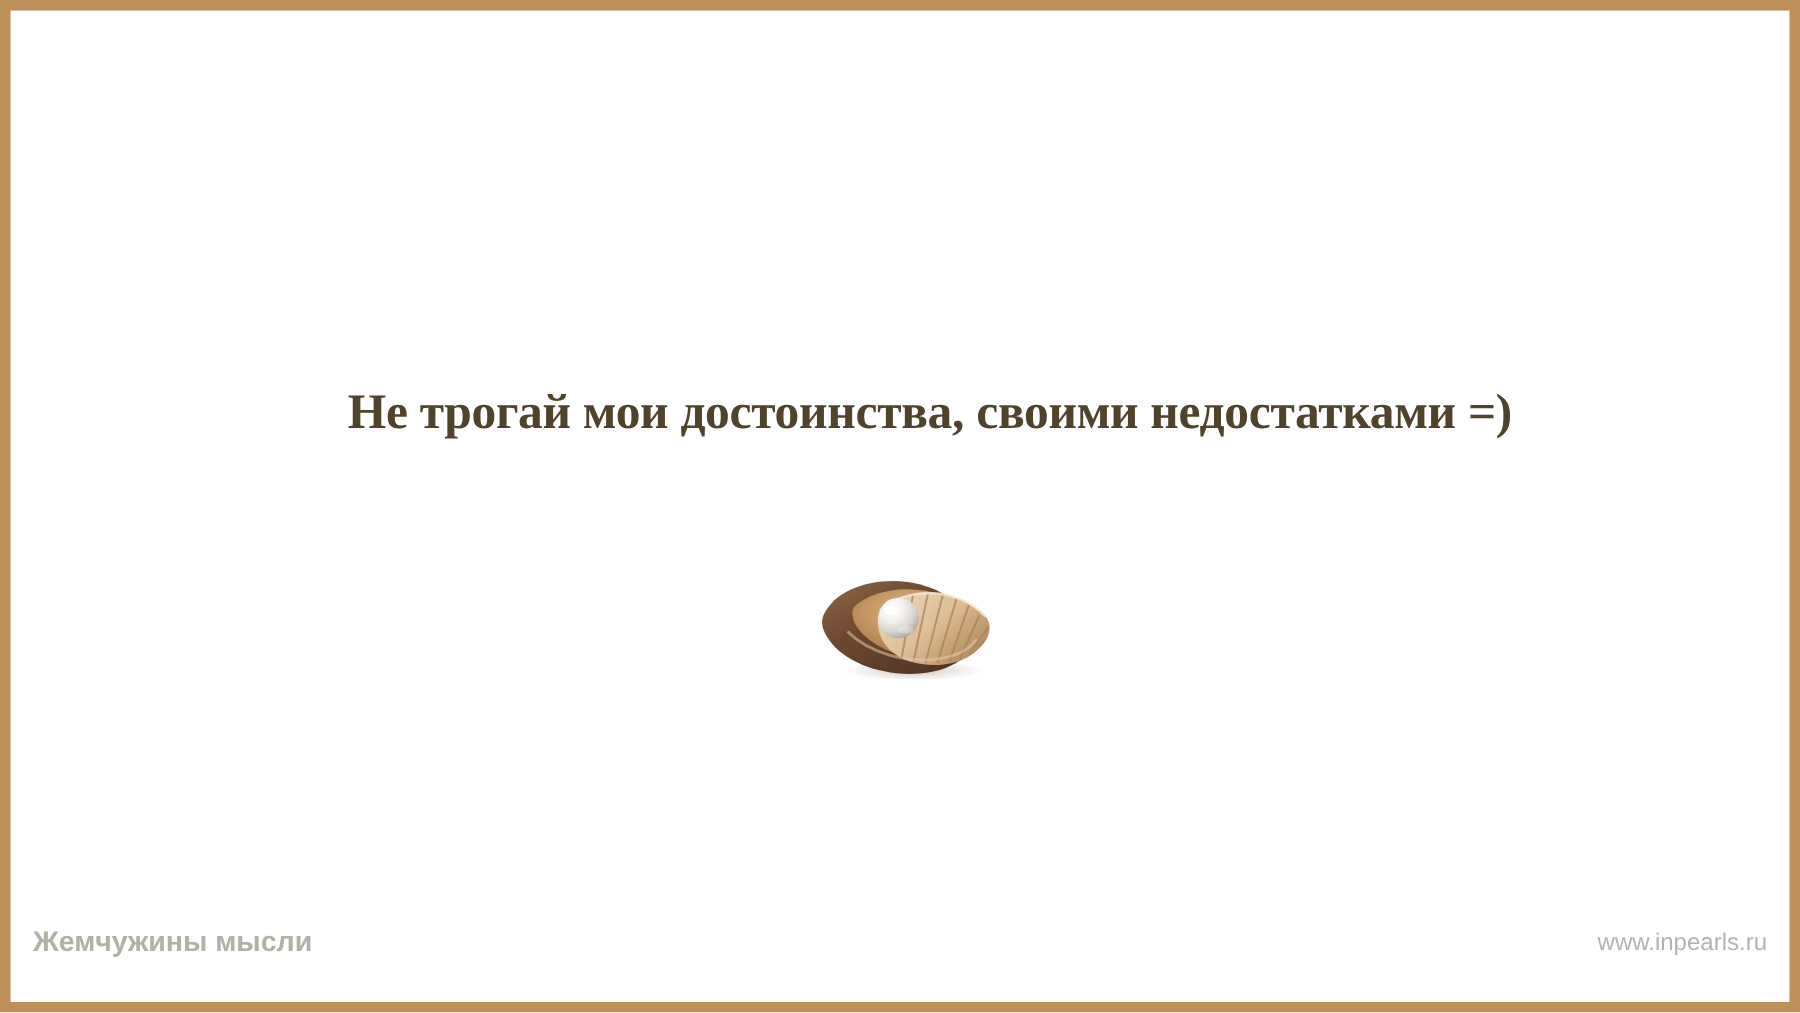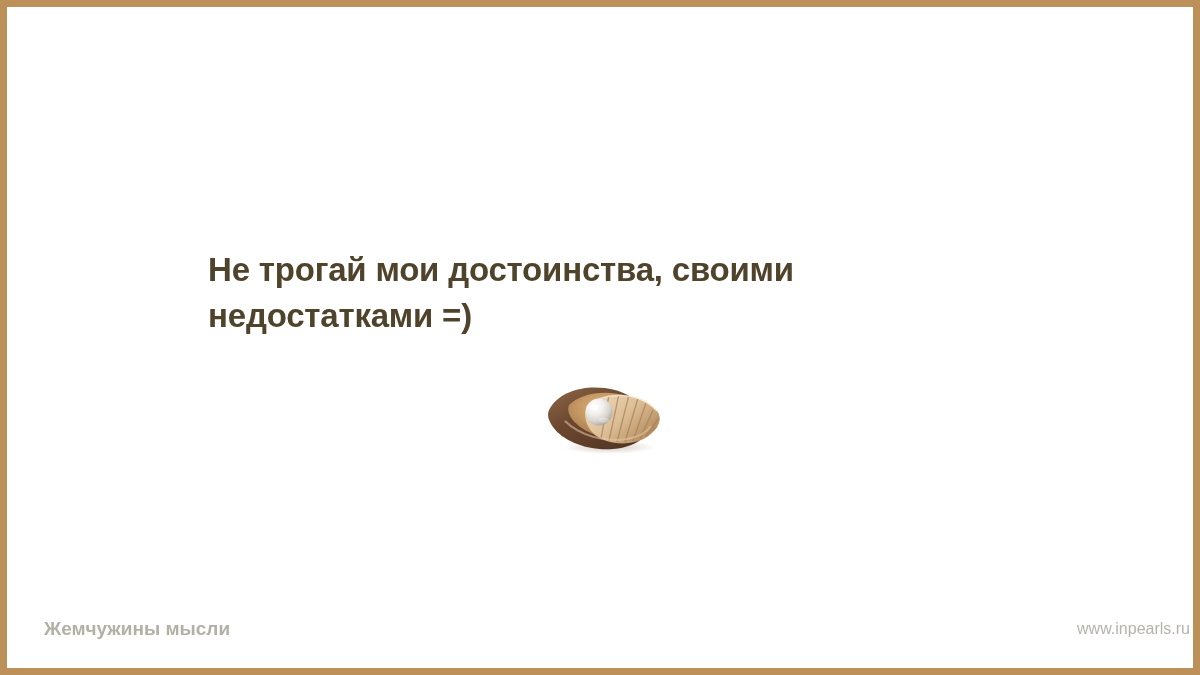--- a/index.html
+++ b/index.html
@@ -19,27 +19,27 @@
     font-family: "Liberation Sans", sans-serif;
   }
 
   
   .quote {
     position: absolute;
     left: 201px;
     top: 240px;
     width: 800px;
     margin: 0;
-    font-family: Liberation Sans, sans-serif;
+    font-family: Liberation Serif, serif;
     font-size: 33px;
     font-weight: bold;
-    line-height: 46px;
+    line-height: 56px;
     letter-spacing: -0.2px;
     color: #50432c;
-    text-align: left;
+    text-align: right;
   }
 
   
   .shell-wrap {
     position: absolute;
     left: 536px;
     top: 370px;
     width: 128px;
     height: 76px;
   }
@@ -49,26 +49,25 @@
     height: 76px;
   }
 
   
   .footer {
     position: absolute;
     left: 0;
     right: 0;
     bottom: 26px;
     height: 26px;
-    padding: 0 3px;
+    padding: 0 15px;
     box-sizing: border-box;
     display: flex;
     align-items: center;
     justify-content: space-between;
-    margin-left: 34px;
   }
   .footer-brand {
     font-family: "Liberation Sans", sans-serif;
     font-size: 19px;
     font-weight: bold;
     color: #b3b0a6;
     white-space: nowrap;
   }
   .footer-url {
     font-family: "Liberation Sans", sans-serif;

